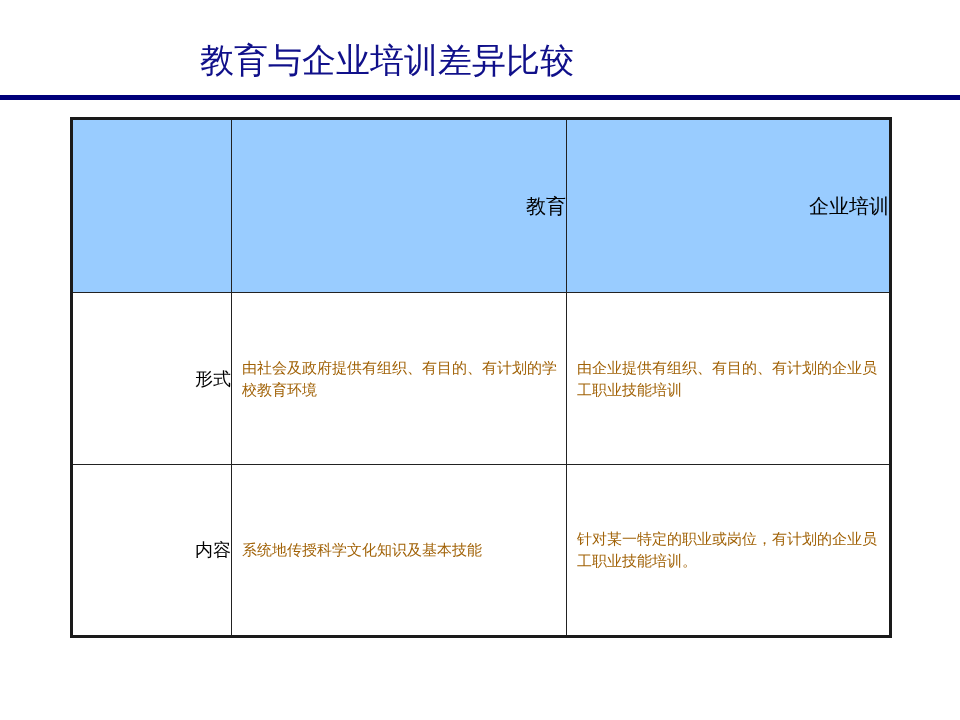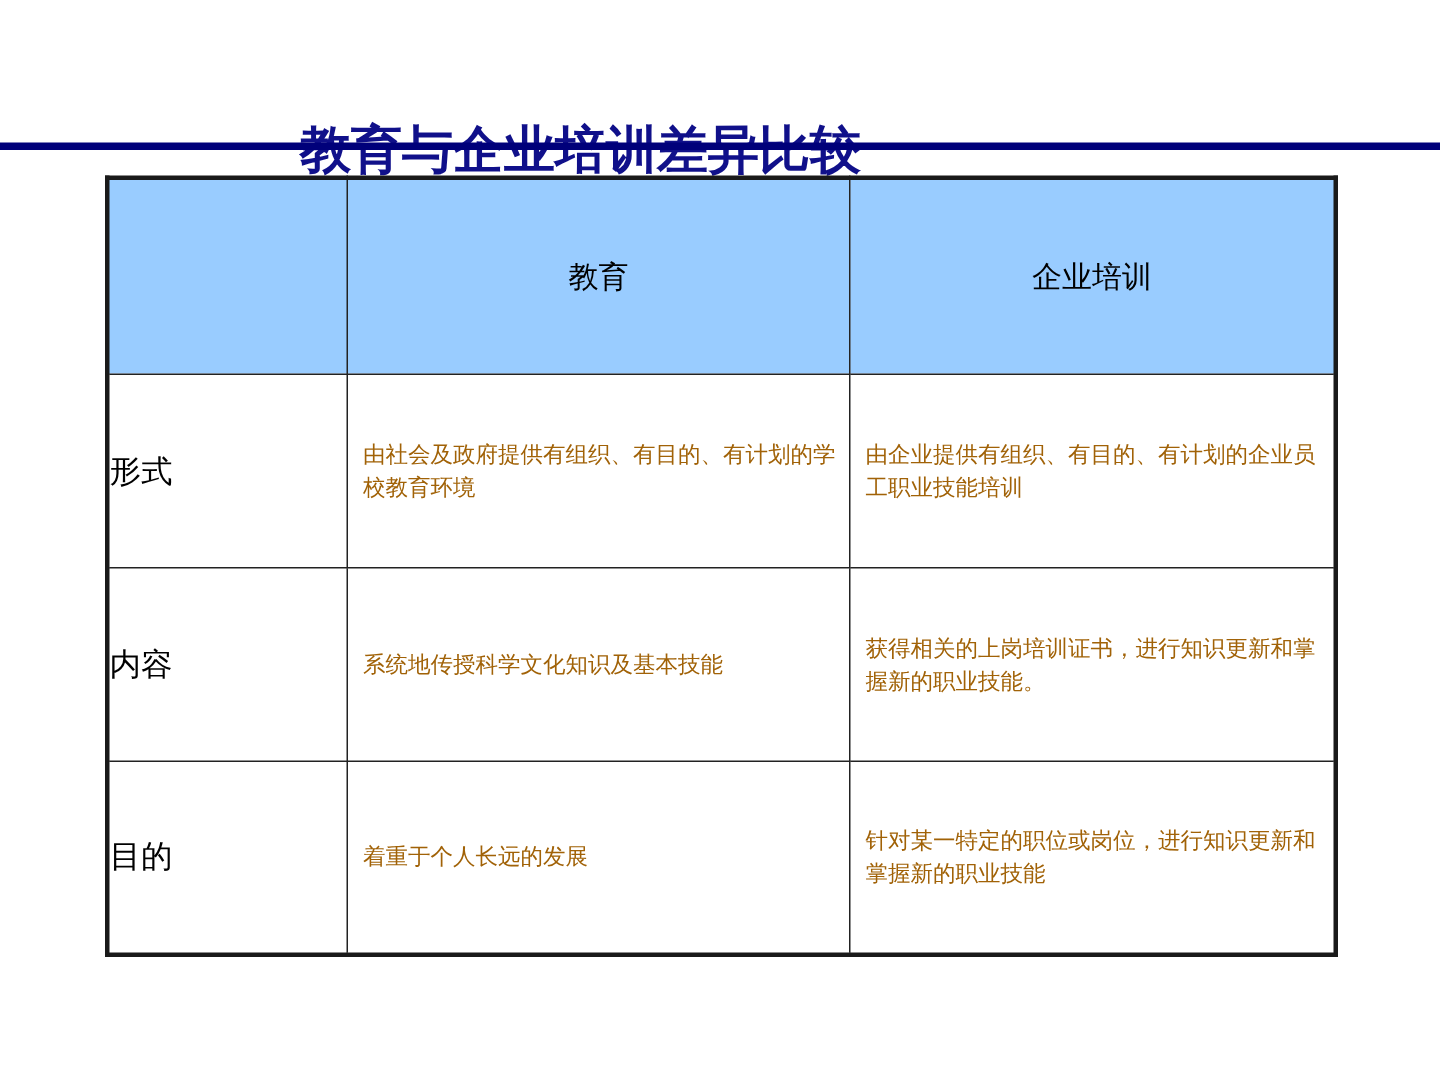--- a/index.html
+++ b/index.html
@@ -1,25 +1,25 @@
 <!DOCTYPE html>
 <html><head>
 <meta charset="utf-8">
 <style>
   html, body { margin:0; padding:0; }
   body { width:960px; height:720px; background:#ffffff; position:relative; overflow:hidden;
          font-family:"DejaVu Sans","Liberation Sans",sans-serif; }
   .title { position:absolute; left:200px; top:38px; font-size:34px; color:#10108a;
-           letter-spacing:0px; font-weight:bold;margin-top:39px; }
+           letter-spacing:0px; font-weight:normal; }
   .rule { position:absolute; left:0; top:95px; width:960px; height:5px; background:#00007a; }
   table.cmp { position:absolute; left:70px; top:117px; width:819px; height:521px;
               border-collapse:collapse; border:3px solid #1a1a1a; table-layout:fixed; }
   table.cmp td, table.cmp th { border:1px solid #222; padding:0; vertical-align:middle; }
-  table.cmp th { background:#99ccff; font-size:20px; font-weight:normal; color:#000; height:73px; }
-  table.cmp td.rowh { text-align:left; font-size:21px; color:#000; }
+  table.cmp th { background:#99ccff; font-size:20px; font-weight:normal; color:#000; height:73px;text-align:right; }
+  table.cmp td.rowh { text-align:right; font-size:18px; color:#000; }
   table.cmp td.cell { font-size:15px; line-height:22px; color:#a16207; padding-left:10px; padding-right:4px; }
   table.cmp tr.body-row { height:74px; }
   .pagenum { position:absolute; left:931px; top:688px; font-size:11px; color:#000;margin-top:46px; }
 </style>
 </head>
 <body>
 
 <div class="title">教育与企业培训差异比较</div>
 <div class="rule"></div>
 
@@ -36,23 +36,18 @@
     <th>企业培训</th>
   </tr>
   <tr class="body-row">
     <td class="rowh">形式</td>
     <td class="cell">由社会及政府提供有组织、有目的、有计划的学校教育环境</td>
     <td class="cell">由企业提供有组织、有目的、有计划的企业员工职业技能培训</td>
   </tr>
   <tr class="body-row">
     <td class="rowh">内容</td>
     <td class="cell">系统地传授科学文化知识及基本技能</td>
-    <td class="cell">获得相关的上岗培训证书，进行知识更新和掌握新的职业技能。</td>
-  </tr>
-  <tr class="body-row">
-    <td class="rowh">目的</td>
-    <td class="cell">着重于个人长远的发展</td>
-    <td class="cell">针对某一特定的职位或岗位，进行知识更新和掌握新的职业技能</td>
+    <td class="cell">针对某一特定的职业或岗位，有计划的企业员工职业技能培训。</td>
   </tr>
 </tbody>
   </table>
 
 <div class="pagenum">48</div>
 
 </body></html>

